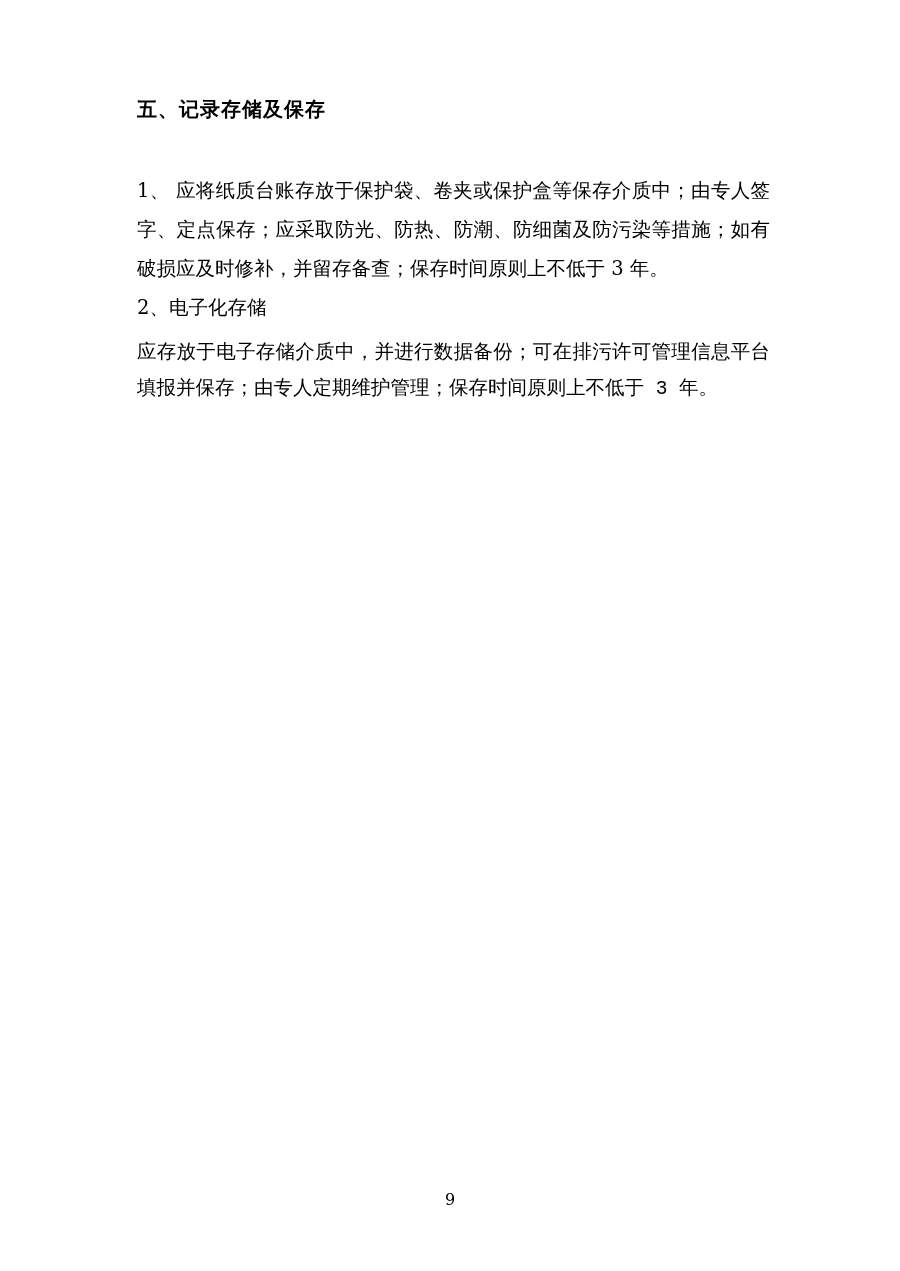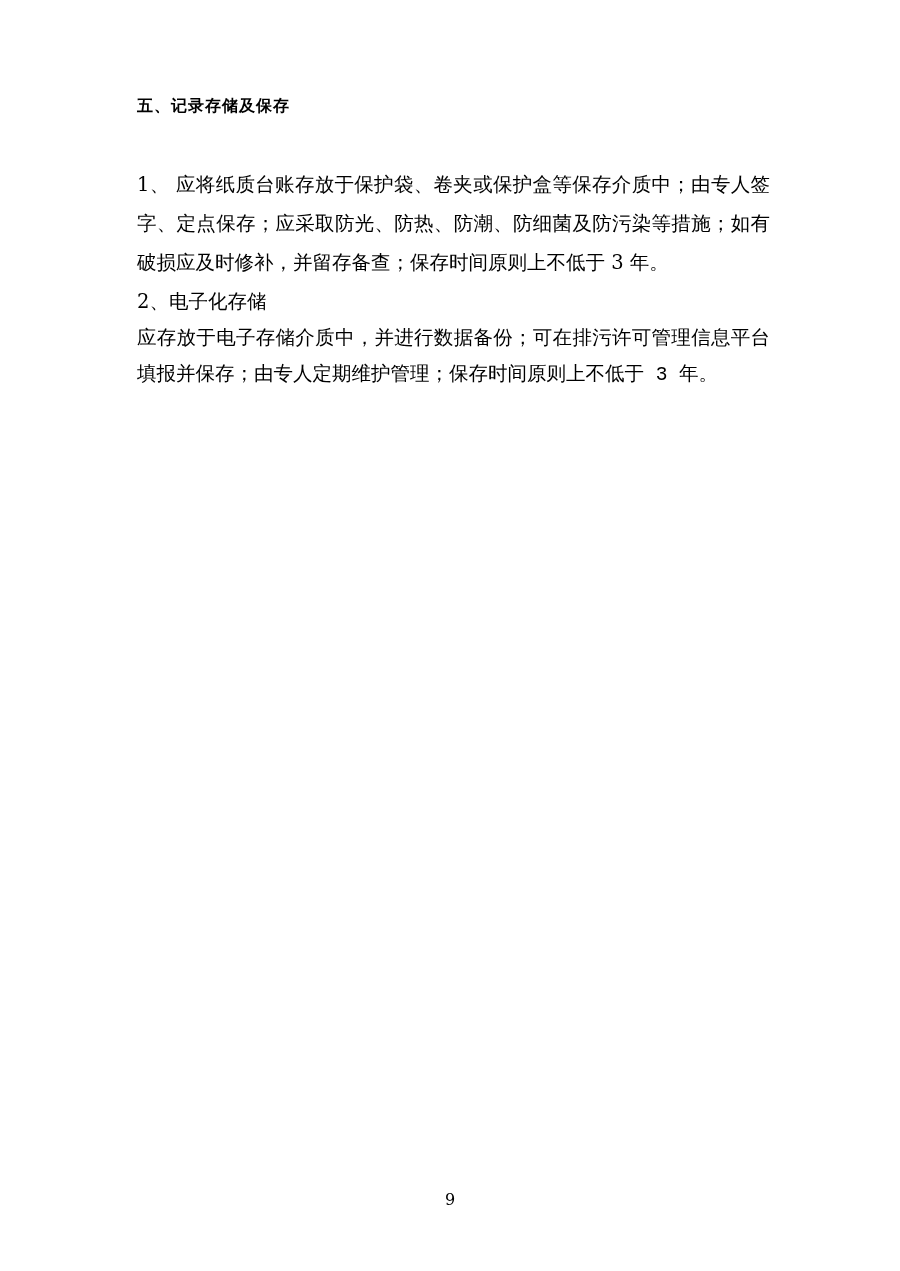--- a/index.html
+++ b/index.html
@@ -21,37 +21,37 @@
   }
   .content {
     position: absolute;
     left: 137px;
     top: 95px;
     width: 633px;
   }
   .section-heading {
     font-family: Liberation Serif, serif;
     font-weight: bold;
-    font-size: 16px;
+    font-size: 20px;
     letter-spacing: 1px;
     margin: 0 0 48px 0;
     line-height: 1.4;
   }
   .para {
     font-size: 19.5px;
     line-height: 2.0;
     margin: 0;
     text-align: justify;
     text-justify: inter-ideograph;
   }
   .para-item1 {
     margin-bottom: 0;
   }
   .para-item2 {
-    margin-bottom: 0;
+    margin-bottom: 8px;
     line-height: 2.0;
   }
   .para-body {
     font-size: 19.5px;
     line-height: 1.85;
     margin: 0;
     text-align: justify;
     text-justify: inter-ideograph;
     font-family: Liberation Mono, monospace;
   }

